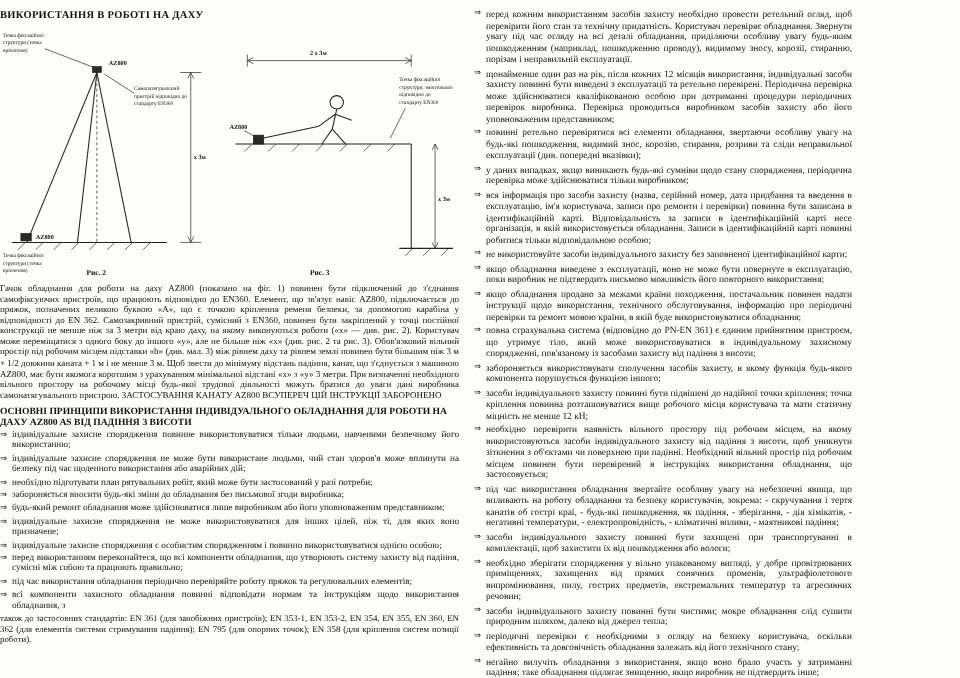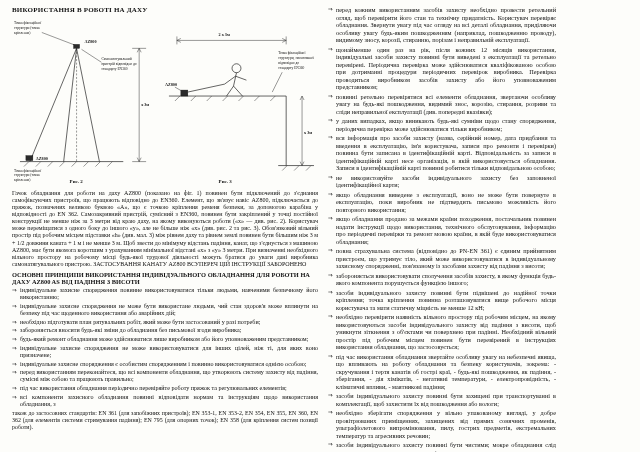--- a/index.html
+++ b/index.html
@@ -1,20 +1,20 @@
 <!DOCTYPE html>
 <html><head>
 <meta charset="utf-8">
 <title>Document</title>
 <style>
   html,body{margin:0;padding:0;}
   body{width:640px;height:452px;background:#fdfdfa;overflow:hidden;
        font-family:"Liberation Serif", serif;color:#111;}
   .page{position:relative;width:568px;height:452px;background:#fdfdfa;
-        box-sizing:border-box;padding:6px 12px;display:flex;gap:10px;}
+        box-sizing:border-box;padding:6px 0;display:flex;gap:10px;}
   .col{width:306px;box-sizing:border-box;}
   .h1{font-size:7px;font-weight:bold;margin:0 0 2px 0;letter-spacing:.2px;}
   .figs{height:172px;display:flex;gap:4px;margin-bottom:2px;}
   .figs svg{display:block;}
   .p{font-size:6px;line-height:1.18;text-align:justify;margin:2px 0;hyphens:auto;}
   .h2{font-size:6.4px;font-weight:bold;margin:3px 0 2px 0;text-align:left;}
   ul.arrows{list-style:none;margin:0;padding:0;}
   ul.arrows li{position:relative;font-size:6.1px;line-height:1.18;text-align:justify;
                padding-left:8px;margin-bottom:1.5px;}
   ul.arrows li::before{content:"\21D2";position:absolute;left:0;top:0;font-size:5.6px;}

